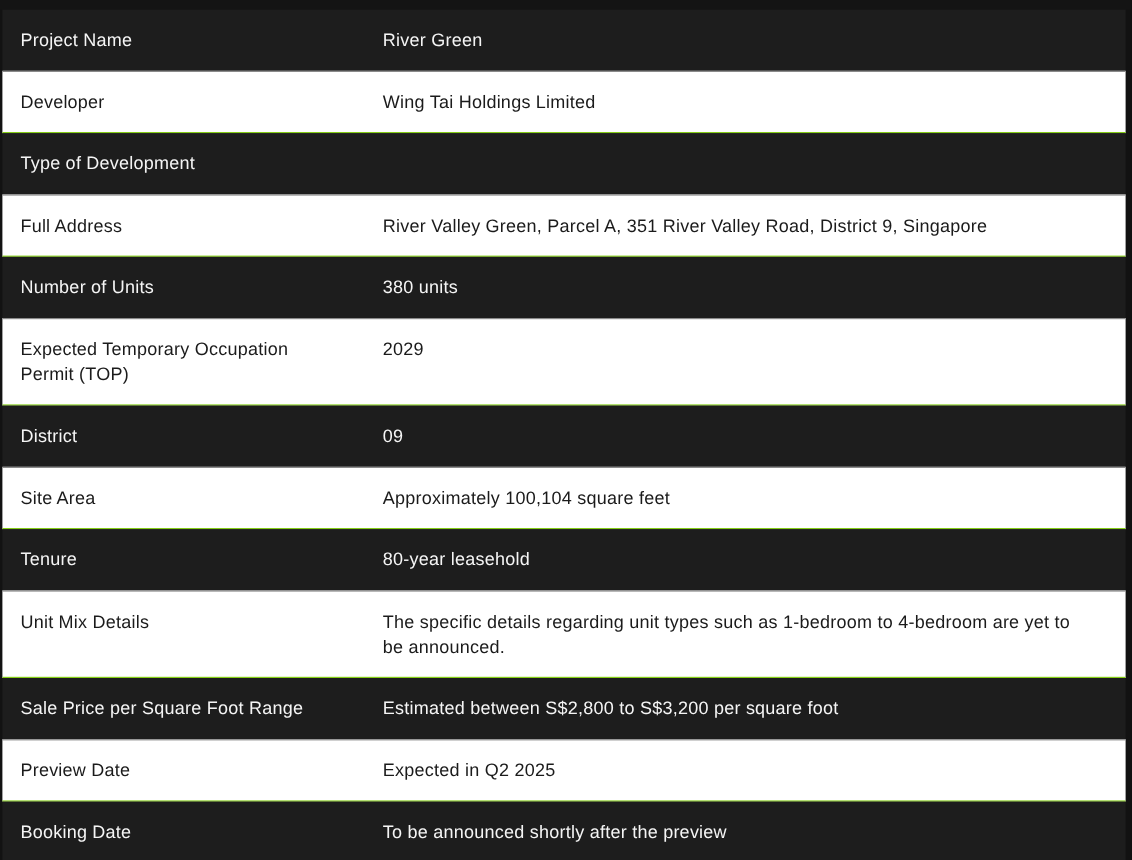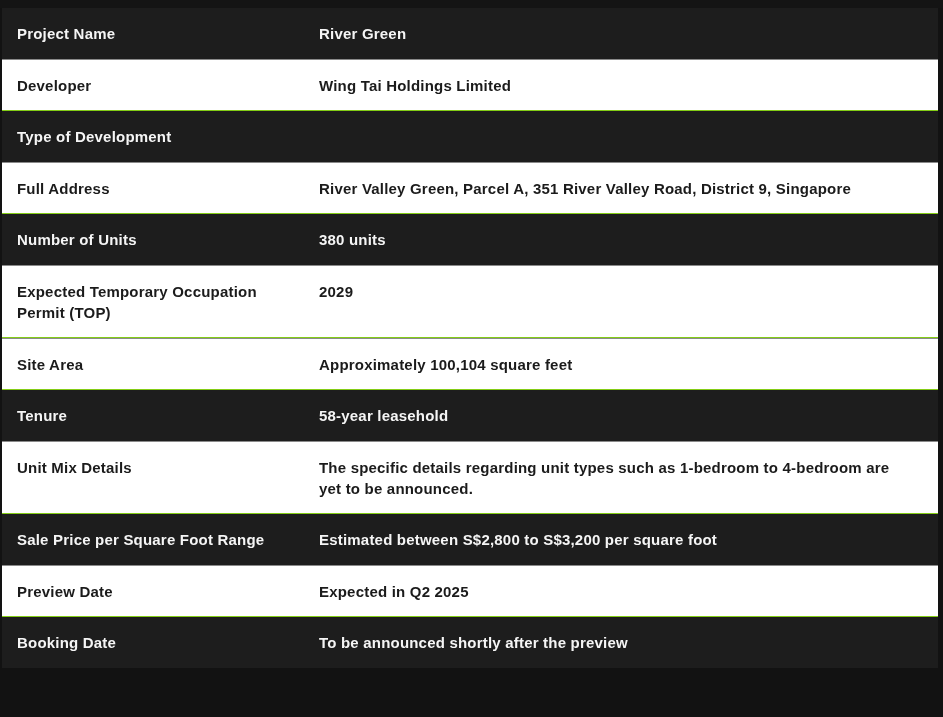--- a/index.html
+++ b/index.html
@@ -15,21 +15,20 @@
     font-size: 15px;
     line-height: 21px;
     letter-spacing: 0.2px;
   }
   .page {
     width: 943px;
     height: 629px;
     display: flex;
     flex-direction: column;
     box-sizing: border-box;
-    font-weight: bold;
   }
   .top-edge {
     height: 8px;
     flex: 0 0 auto;
     background: #141414;
   }
   .table-wrap {
     flex: 1 1 auto;
     margin-left: 2px;
     margin-right: 5px;
@@ -91,29 +90,33 @@
   <div class="row dark">
     <div class="cell-label">Number of Units</div>
     <div class="cell-value">380 units</div>
   </div>
 
   <div class="row light">
     <div class="cell-label">Expected Temporary Occupation Permit (TOP)</div>
     <div class="cell-value">2029</div>
   </div>
 
+  <div class="row dark">
+    <div class="cell-label">District</div>
+    <div class="cell-value">09</div>
+  </div>
 
   <div class="row light">
     <div class="cell-label">Site Area</div>
     <div class="cell-value">Approximately 100,104 square feet</div>
   </div>
 
   <div class="row dark">
     <div class="cell-label">Tenure</div>
-    <div class="cell-value">58-year leasehold</div>
+    <div class="cell-value">80-year leasehold</div>
   </div>
 
   <div class="row light">
     <div class="cell-label">Unit Mix Details</div>
     <div class="cell-value">The specific details regarding unit types such as 1-bedroom to 4-bedroom are yet to be announced.</div>
   </div>
 
   <div class="row dark">
     <div class="cell-label">Sale Price per Square Foot Range</div>
     <div class="cell-value">Estimated between S$2,800 to S$3,200 per square foot</div>

